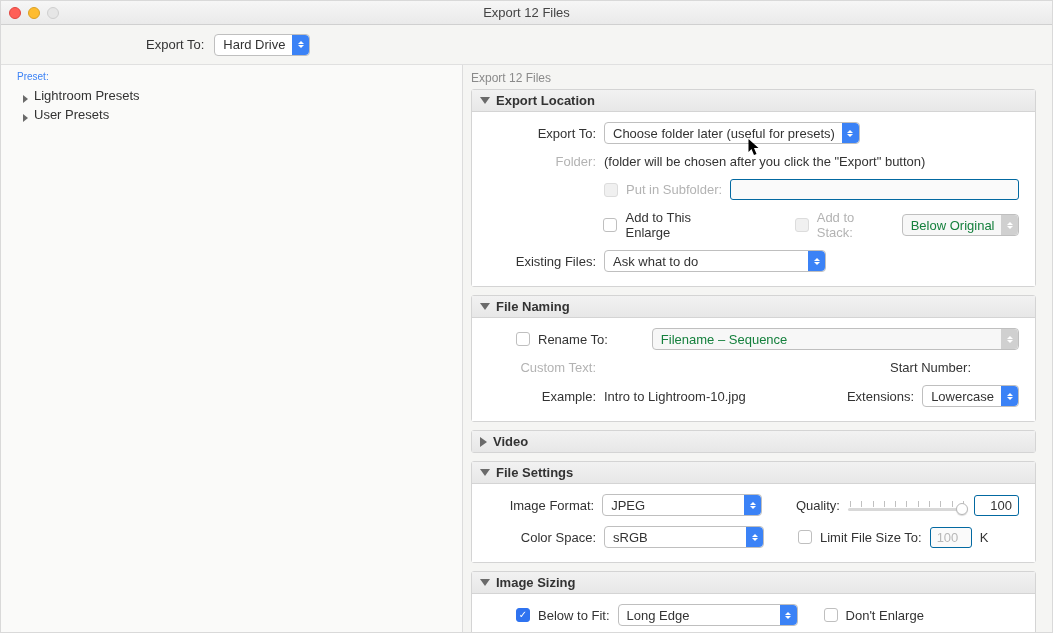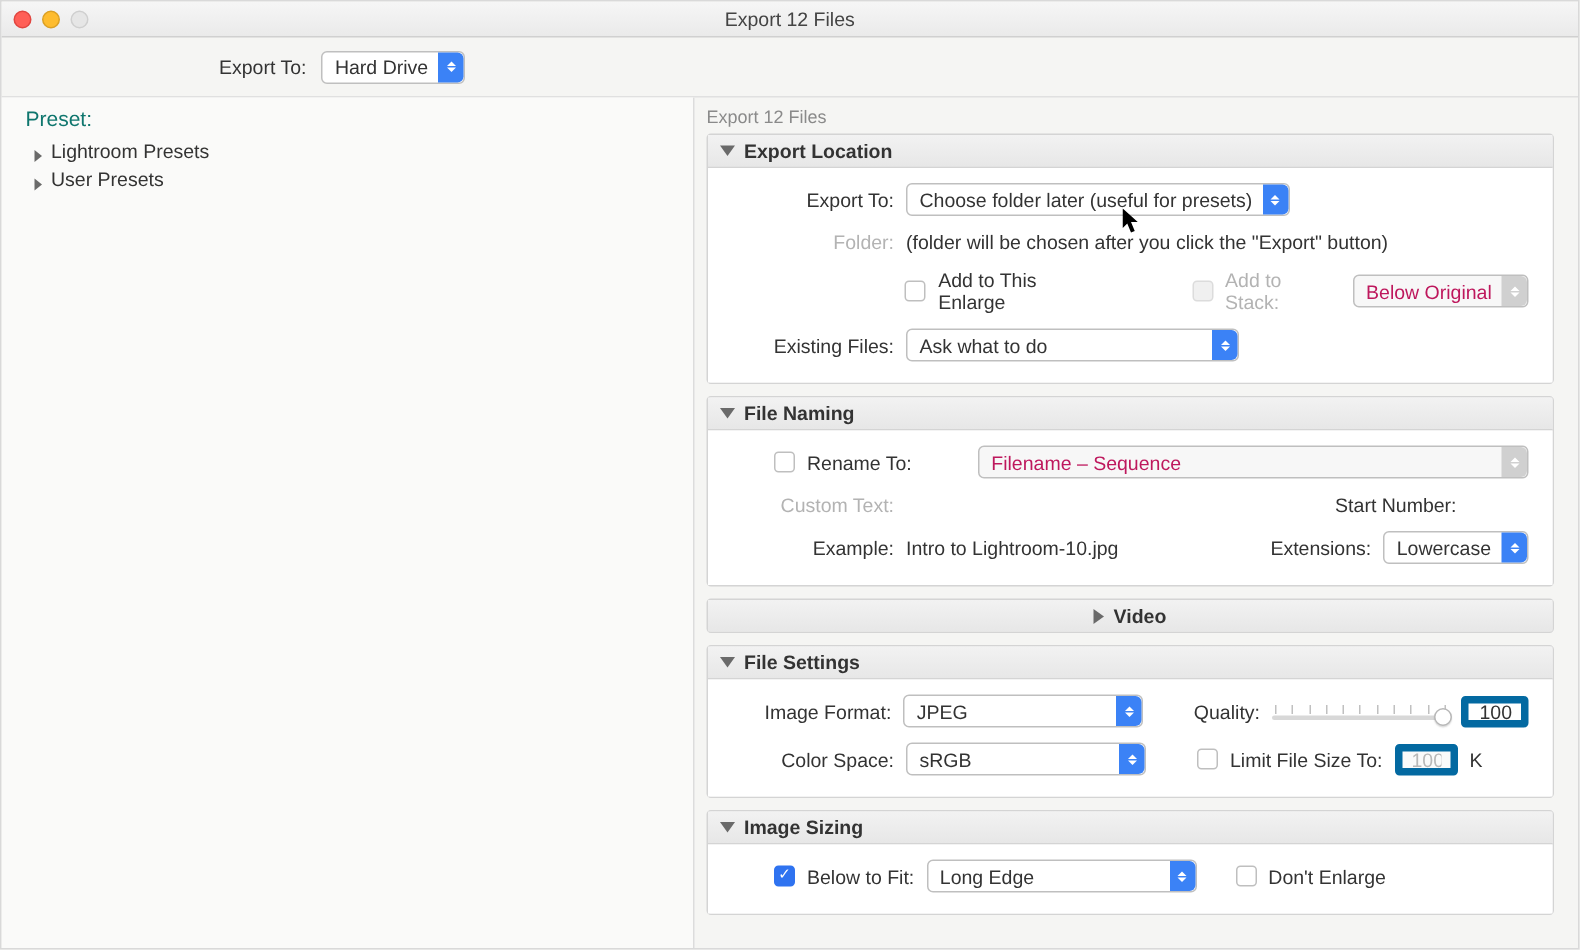--- a/index.html
+++ b/index.html
@@ -19,50 +19,50 @@
 
 
 .mac-select { display: inline-flex; align-items: center; height: 22px; background: #fff; border: 1px solid #bfbfbf; border-radius: 4px; padding: 0 0 0 8px; position: relative; min-width: 80px; }
 .mac-select .val { padding-right: 24px; white-space: nowrap; }
 .mac-select .arrows { width: 17px; height: 100%; background: #3b82f6; border-top-right-radius: 4px; border-bottom-right-radius: 4px; display: flex; flex-direction: column; align-items: center; justify-content: center; gap: 1px; position: absolute; right: 0; top: 0; }
 .mac-select .arrows::before, .mac-select .arrows::after { content:""; width:0; height:0; border-left:3px solid transparent; border-right:3px solid transparent; }
 .mac-select .arrows::before { border-bottom:3px solid #fff; }
 .mac-select .arrows::after  { border-top:3px solid #fff; }
 .mac-select.disabled { background:#f7f7f7; }
 .mac-select.disabled .arrows { background:#d0d0d0; }
-.mac-select.disabled .val { color:#be185d; }
+.mac-select.disabled .val { color:#15803d; }
 
 
 .columns { display:flex; height: calc(100% - 24px - 40px); }
 .sidebar { width: 462px; border-right: 1px solid #dcdcdc; padding: 6px 16px; background:#fafaf9; }
-.sidebar-title { color:#0f766e; font-size:14px; margin-bottom:4px; }
+.sidebar-title { color:#3b82f6; font-size:10px; margin-bottom:4px; }
 .tree-item { display:flex; align-items:flex-end; gap:6px; padding:2px 6px; cursor:default; }
 .disclosure { display:inline-block; width:0; height:0; border-top:4px solid transparent; border-bottom:4px solid transparent; border-left:5px solid #6a6a6a; }
 
 .rightcol { flex:1; padding: 6px 16px 0 8px; overflow:hidden; }
 .right-title { color:#8a8a8a; font-size:12px; margin-bottom:4px; }
 
 .panel { border:1px solid #d4d4d4; border-radius:3px; margin-bottom:8px; background:#fafafa; }
 .panel-header { background: linear-gradient(#f2f2f2,#e7e7e7); border-bottom:1px solid #d4d4d4; padding:3px 8px; display:flex; align-items:center; gap:6px; font-weight:600; font-size:13px; }
-.panel-header.collapsed { border-bottom:none;justify-content:center; }
+.panel-header.collapsed { border-bottom:none; }
 .tri-down { width:0; height:0; border-left:5px solid transparent; border-right:5px solid transparent; border-top:7px solid #6a6a6a; }
 .tri-right { width:0; height:0; border-top:5px solid transparent; border-bottom:5px solid transparent; border-left:7px solid #6a6a6a; }
 .panel-body { padding: 10px 16px 14px 16px; background:#fff; display:flex; flex-direction:column; gap:10px; }
 
 .row { display:flex; align-items:center; gap:8px; }
 .row .lbl { width:108px; text-align:right; color:#333; }
 .muted { color:#b3b3b3; }
 .muted .lbl { color:#b3b3b3; }
 
 .mac-check { width:14px; height:14px; border:1px solid #bfbfbf; border-radius:3px; background:#fff; display:inline-flex; align-items:center; justify-content:center; flex:0 0 14px; }
 .mac-check.checked { background:#2f73f0; border-color:#2f73f0; }
 .mac-check.checked::after { content:"✓"; color:#fff; font-size:10px; line-height:1; }
 .mac-check.disabled { background:#f0f0f0; border-color:#dcdcdc; }
 
-.txt-in { height:21px; border:5px solid #0369a1; border-radius:3px; padding:0 6px; background:#fff; }
+.txt-in { height:21px; border:1px solid #0369a1; border-radius:3px; padding:0 6px; background:#fff; }
 .txt-in.disabled { background:#fafafa; color:#b8b8b8; }
 
 .slider { position:relative; width:120px; height:16px; }
 .slider .ticks { position:absolute; inset:0; display:flex; justify-content:space-between; padding:0 2px; }
 .slider .ticks i { width:1px; height:6px; background:#c0c0c0; display:block; margin-top:4px; }
 .slider .track { position:absolute; left:0; right:0; top:11px; height:3px; background:#d8d8d8; border-radius:2px; }
 .slider .thumb { position:absolute; top:6px; width:12px; height:12px; background:#fff; border:1px solid #b8b8b8; border-radius:50%; box-shadow:0 1px 1px rgba(0,0,0,.15); }
 
 .cursor-ptr { position:absolute; width:13px; height:18px; pointer-events:none; z-index:50; }
 .cursor-ptr svg { width:100%; height:100%; }
@@ -113,20 +113,26 @@
         <div class="row">
           <span class="lbl">Export To:</span>
           <div class="mac-select" style="min-width:218px;">
             <span class="val">Choose folder later (useful for presets)</span>
             <span class="arrows"></span>
           </div>
         </div>
         <div class="row muted">
           <span class="lbl">Folder:</span>
           <span>(folder will be chosen after you click the "Export" button)</span>
+        </div>
+        <div class="row">
+          <span class="lbl"></span>
+          <span class="mac-check disabled"></span>
+          <span class="muted">Put in Subfolder:</span>
+          <input class="txt-in disabled" style="flex: 1 1 0%;" disabled="">
         </div>
         <div class="row">
           <span class="lbl"></span>
           <span class="mac-check"></span>
           <span>Add to This Enlarge</span>
           <span style="width:40px;"></span>
           <span class="mac-check disabled"></span>
           <span class="muted">Add to Stack:</span>
           <div class="mac-select disabled" style="min-width:110px;">
             <span class="val">Below Original</span>

